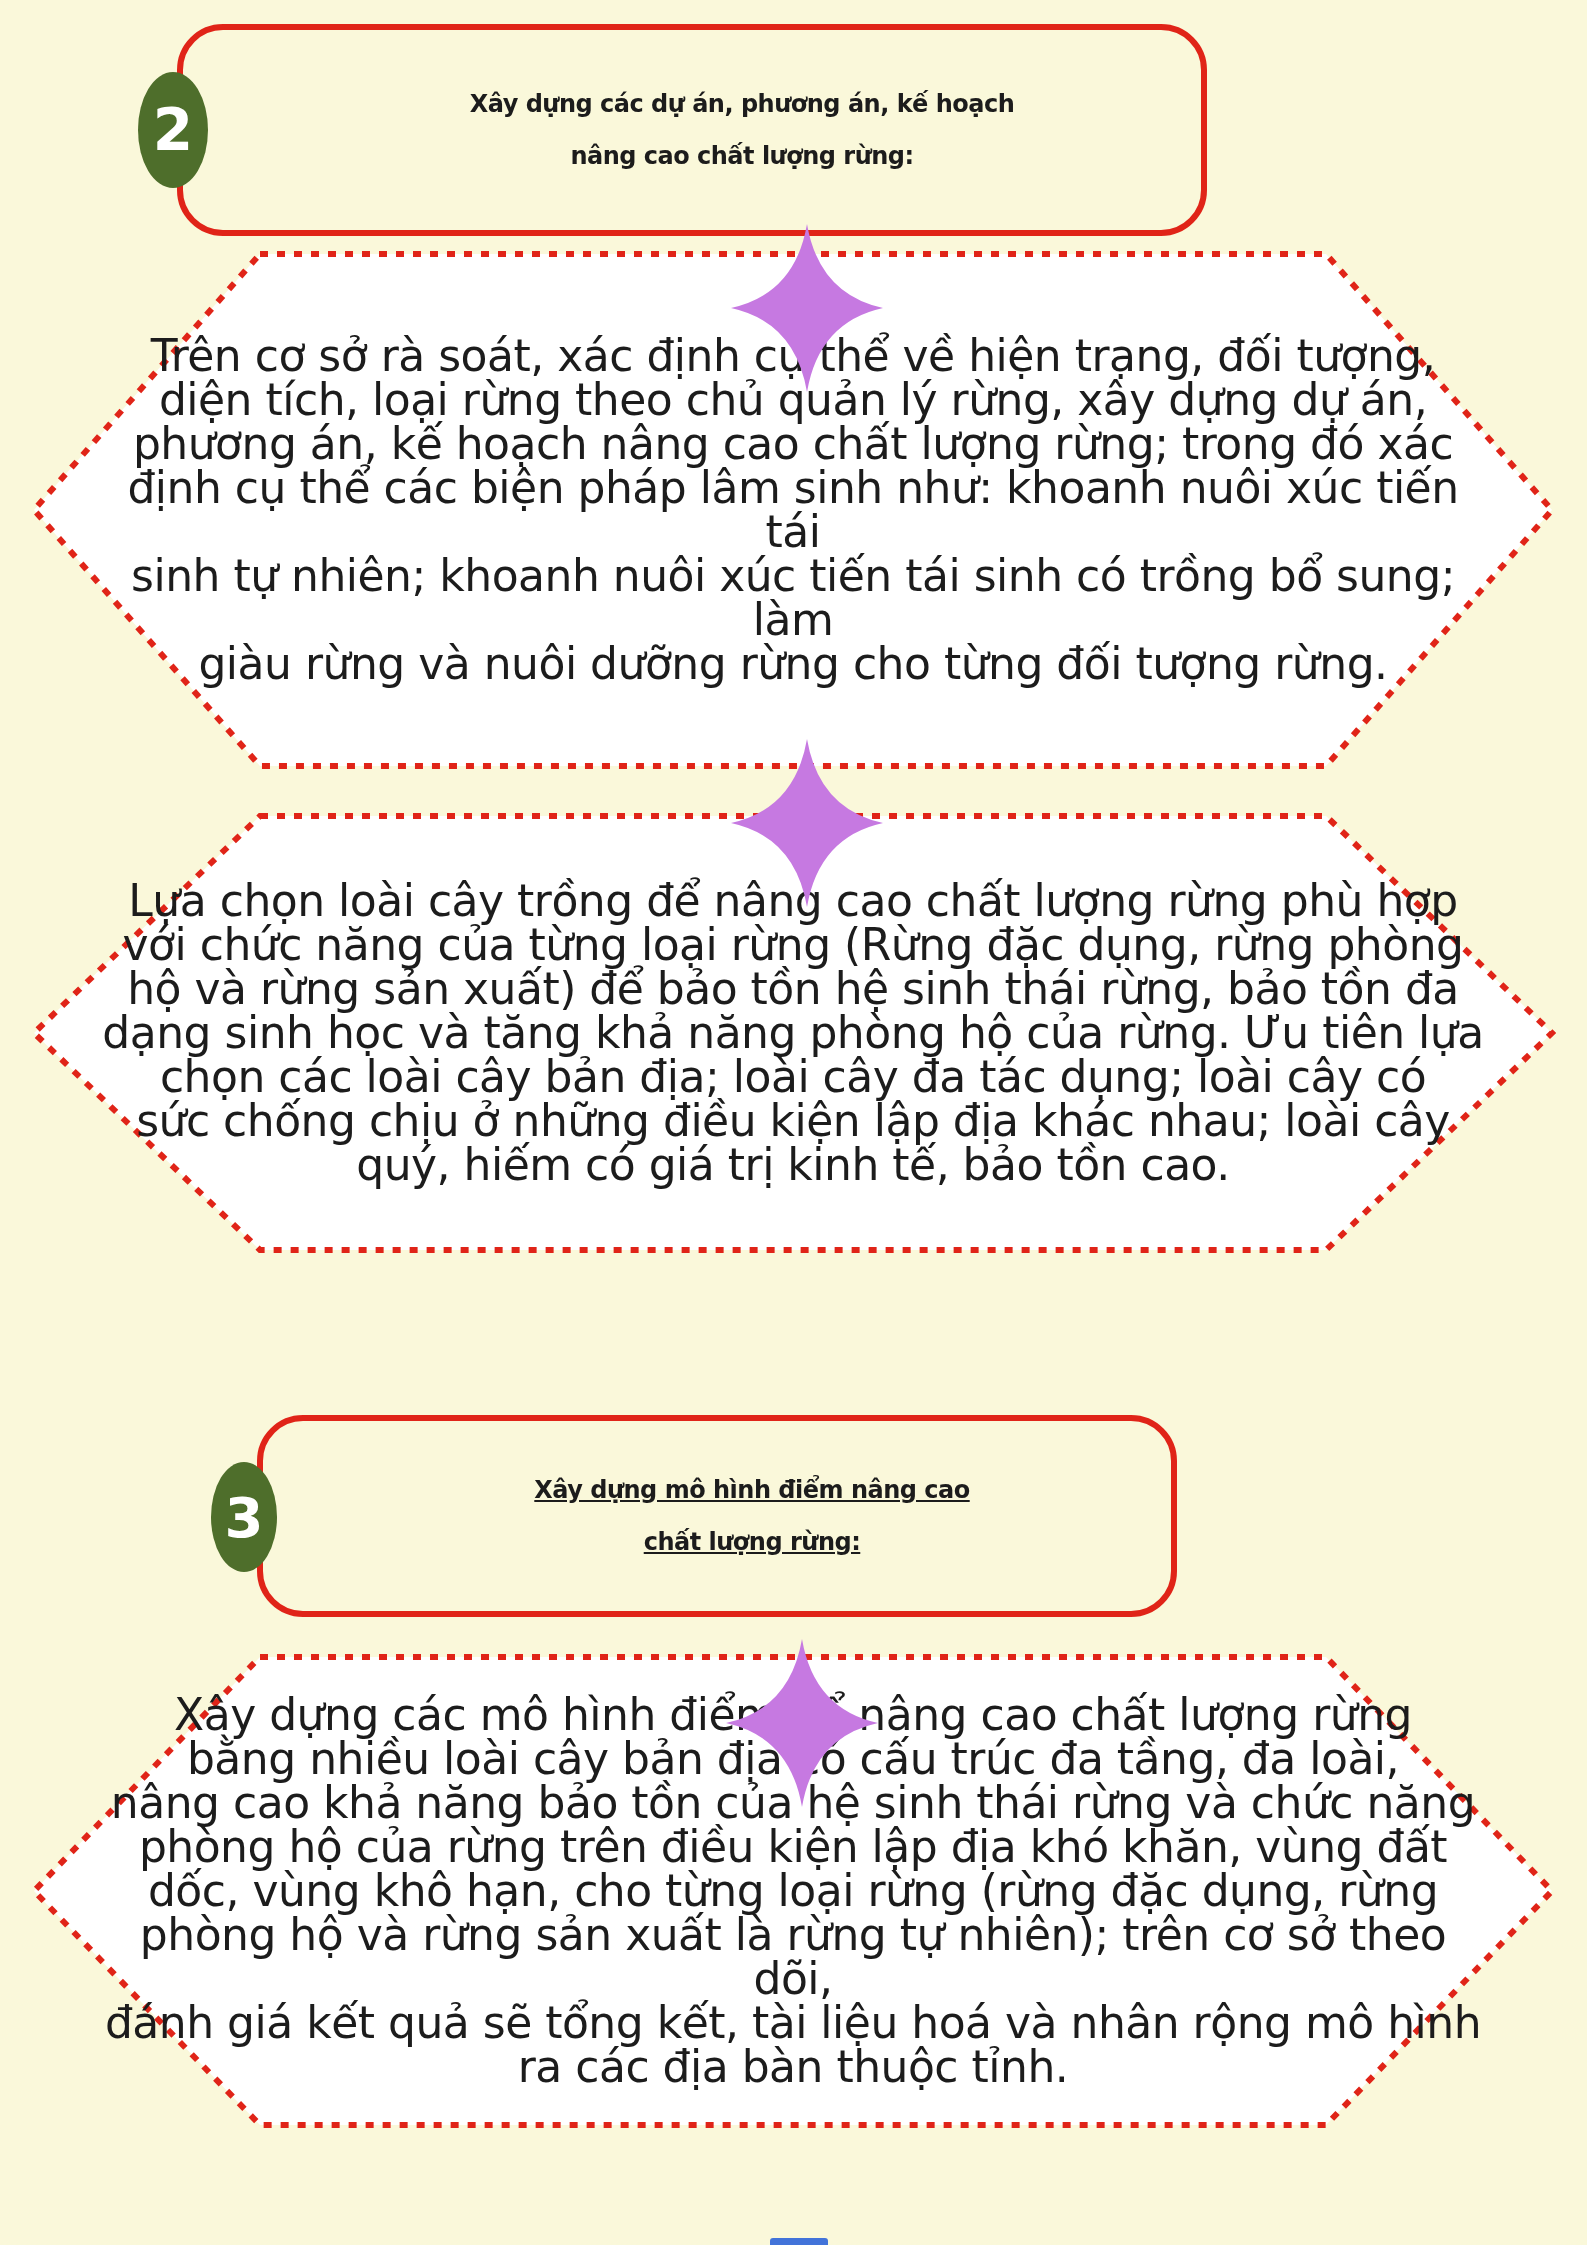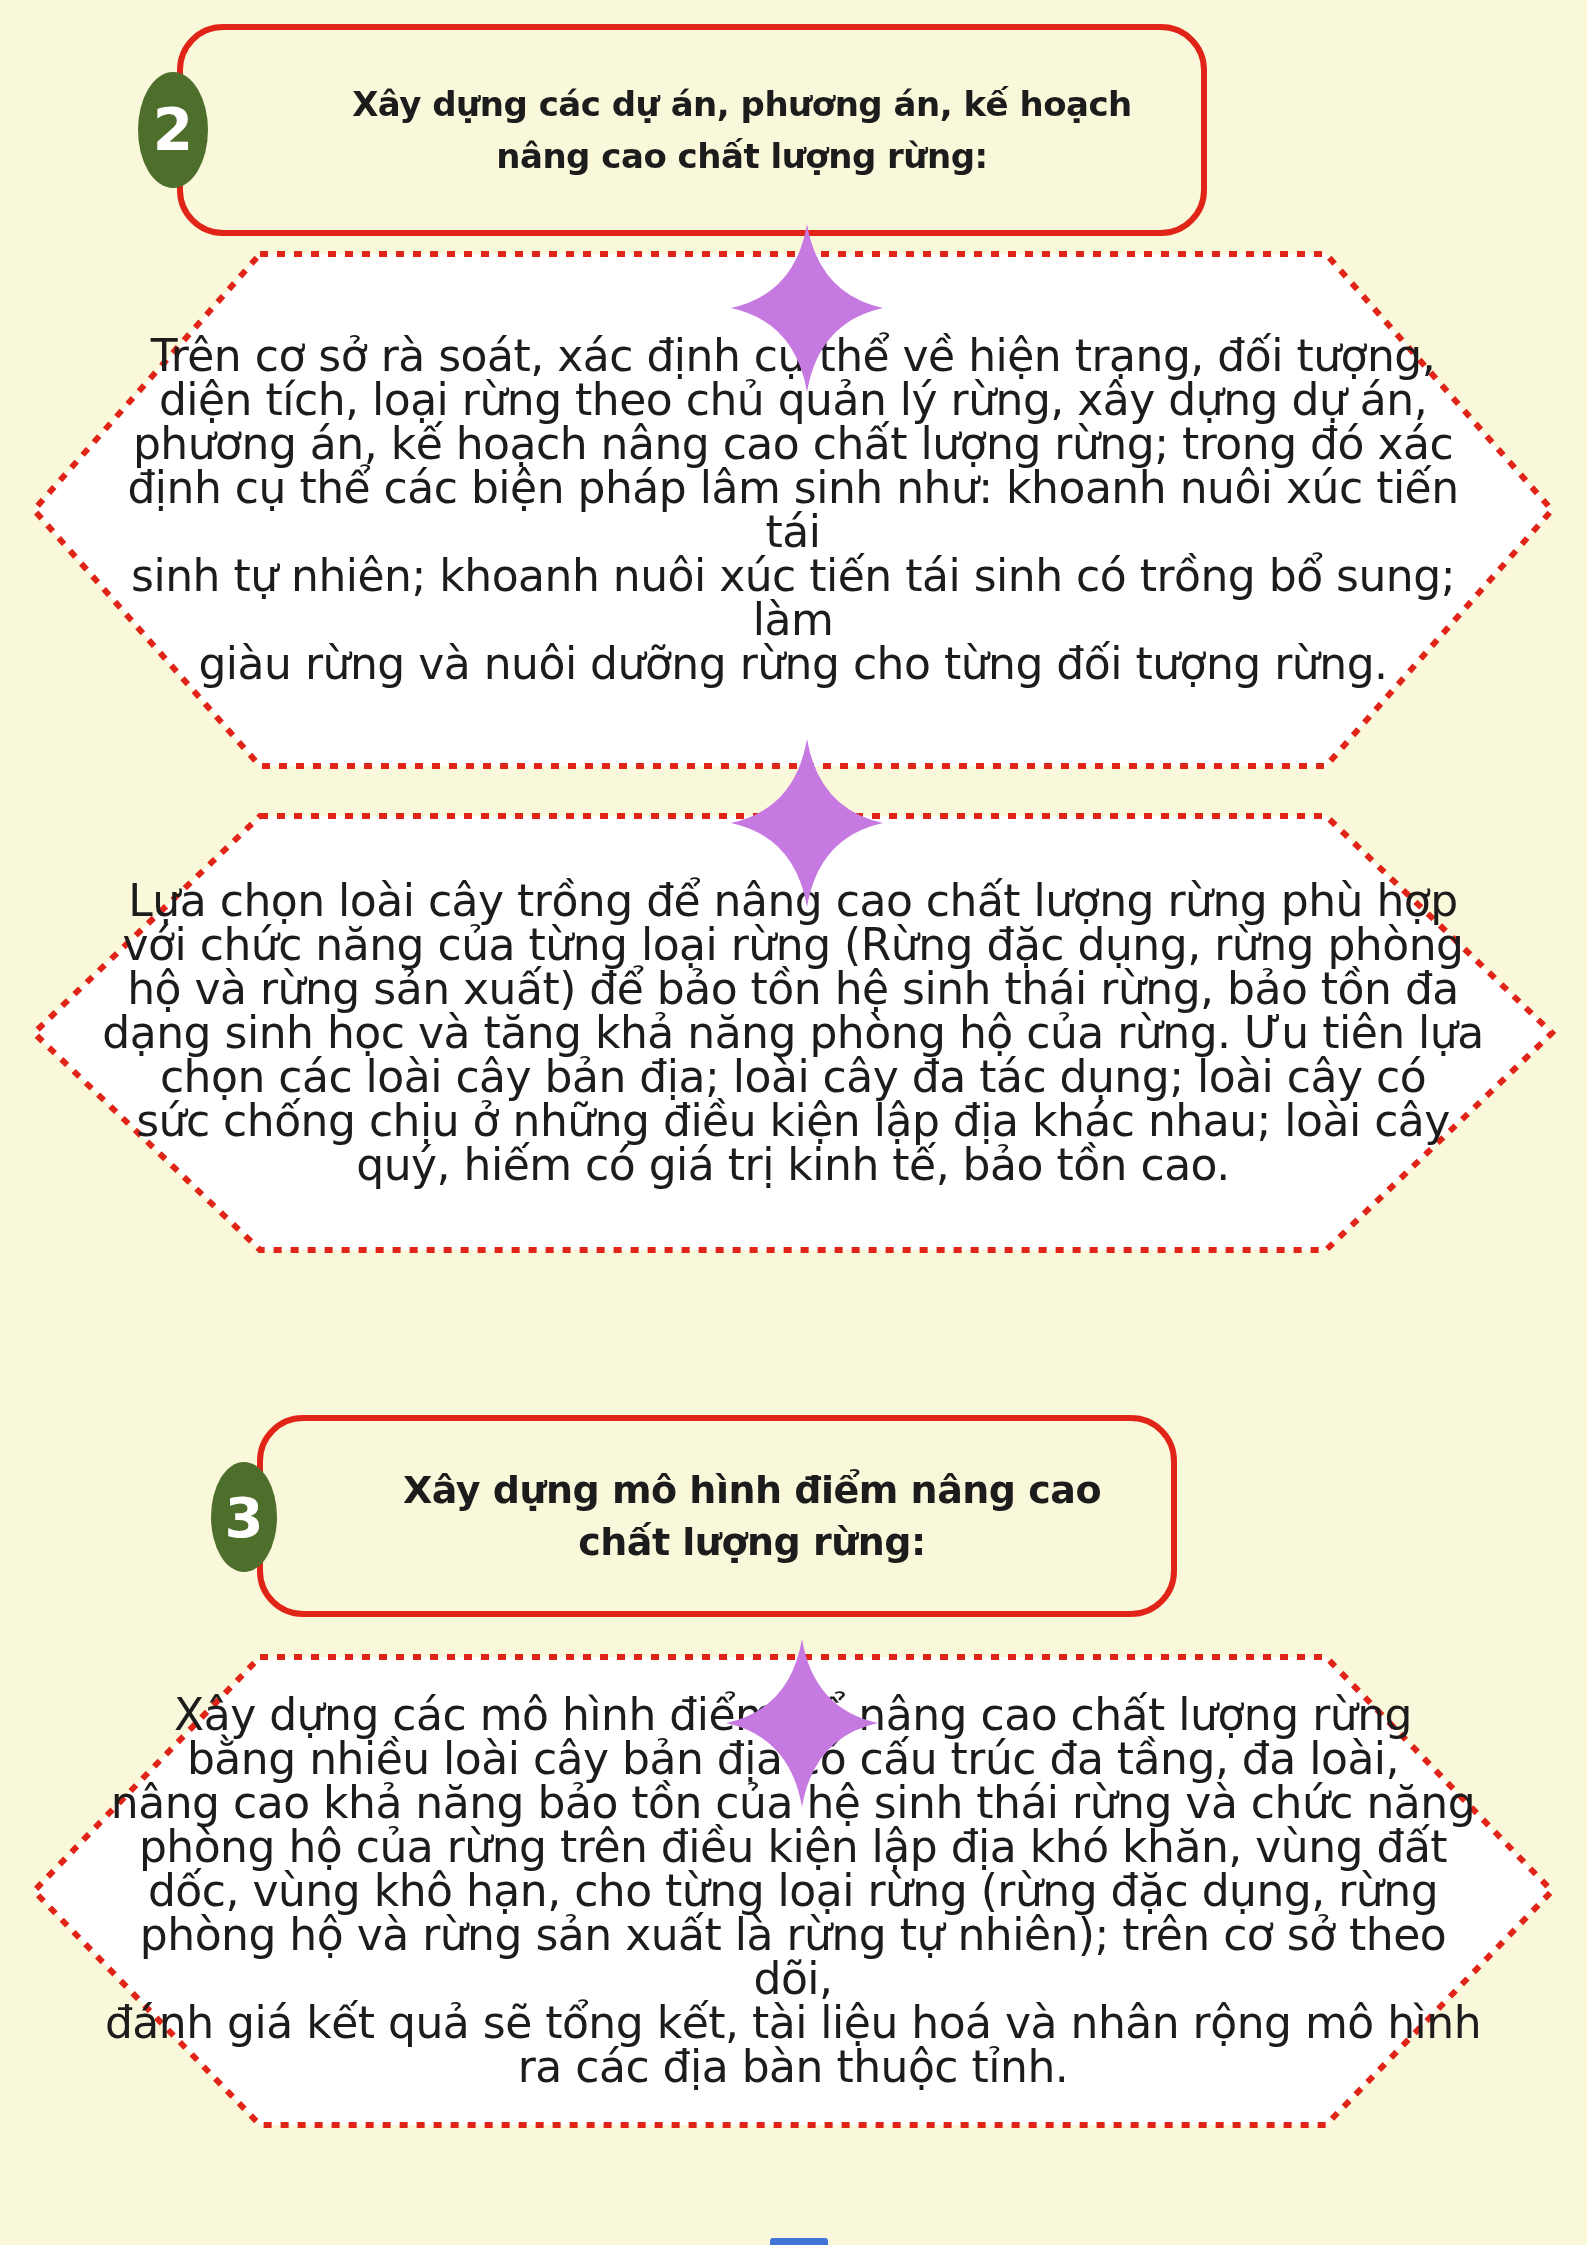--- a/index.html
+++ b/index.html
@@ -33,23 +33,23 @@
     z-index:2;
   }
   .step-box .title{
     font-weight:bold;
     color:var(--ink);
     text-align:center;
     white-space:pre-line;
     letter-spacing:-0.5px;
   }
   #step2-box{left:177px;top:24px;width:1030px;height:212px;}
-  #step2-box .title{font-size:34px;line-height:52px;padding-left:100px;}
+  #step2-box .title{font-size:24px;line-height:52px;padding-left:100px;}
   #step3-box{left:257px;top:1415px;width:920px;height:202px;}
-  #step3-box .title{font-size:38px;line-height:52px;padding-left:70px;}
+  #step3-box .title{font-size:24px;line-height:52px;padding-left:70px;text-decoration:underline;}
   
   .badge{
     position:absolute;
     background:var(--green);
     border-radius:50%;
     display:flex;align-items:center;justify-content:center;
     color:#ffffff;font-weight:bold;
     z-index:3;
   }
   #badge2{left:138px;top:72px;width:70px;height:116px;font-size:58px;}

